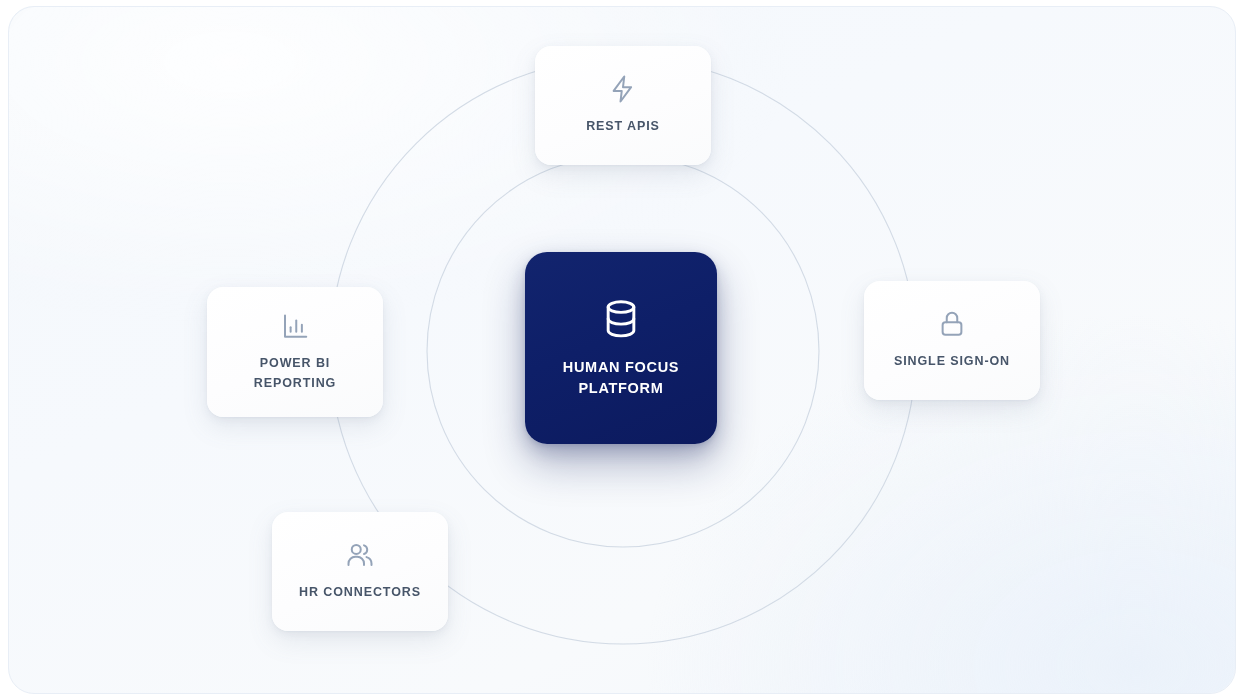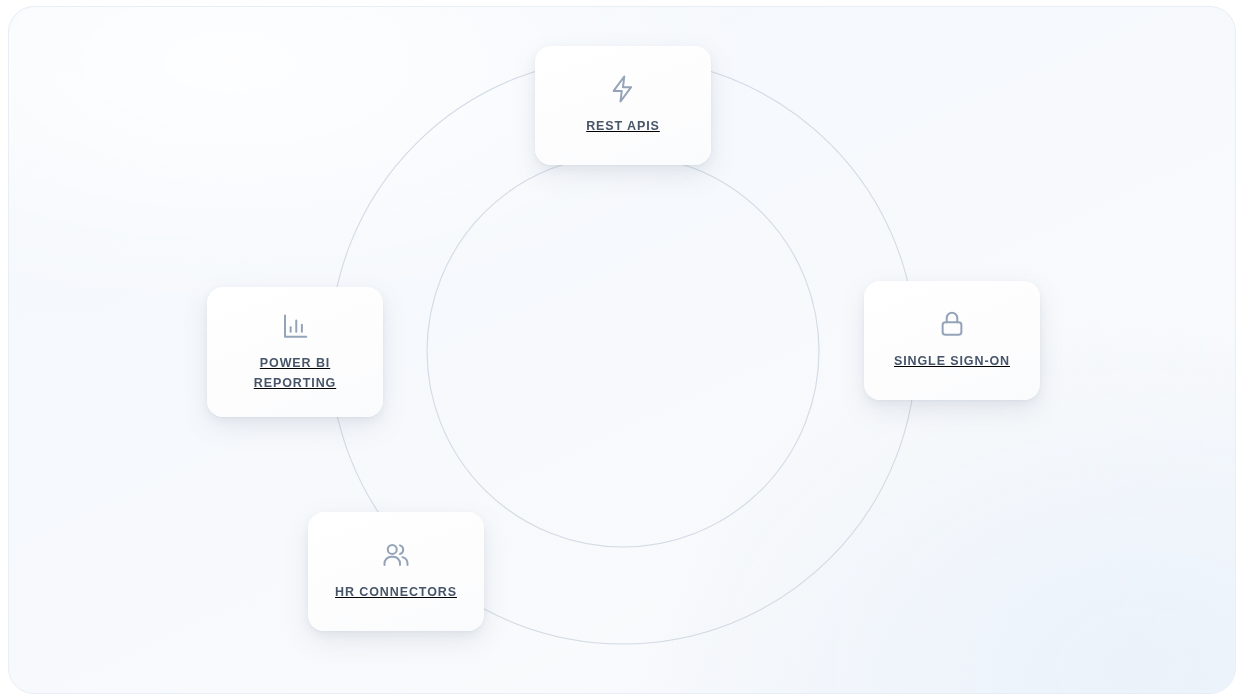--- a/index.html
+++ b/index.html
@@ -55,21 +55,20 @@
     box-shadow:
       0 10px 26px rgba(100, 116, 139, 0.13),
       0 3px 8px rgba(100, 116, 139, 0.07),
       0 1px 2px rgba(100, 116, 139, 0.05);
     display: flex;
     flex-direction: column;
     align-items: center;
     justify-content: center;
     box-sizing: border-box;
     padding: 0 27px;
-    text-decoration: underline;
   }
   .node .node-icon {
     display: block;
     line-height: 0;
     margin-bottom: 13px;
     color: #94a3b8;
   }
   .node .node-label {
     font-size: 12.5px;
     font-weight: bold;
@@ -78,21 +77,21 @@
     text-align: center;
     line-height: 1.55;
     text-transform: uppercase;
     white-space: pre-line;
   }
 
   
   #node-rest-apis     { left: 526px; top: 39px;  width: 176px; height: 119px; }
   #node-power-bi      { left: 198px; top: 280px; width: 176px; height: 130px; }
   #node-single-sign-on{ left: 855px; top: 274px; width: 176px; height: 119px; }
-  #node-hr-connectors { left: 263px; top: 505px; width: 176px; height: 119px; margin-left: 36px; }
+  #node-hr-connectors { left: 263px; top: 505px; width: 176px; height: 119px; }
   #node-third-party-lms{ left: 791px; top: 505px; width: 176px; height: 119px; }
 
   
   .hub {
     position: absolute;
     left: 516px;
     top: 245px;
     width: 192px;
     height: 192px;
     border-radius: 22px;
@@ -130,20 +129,31 @@
 
 <div class="diagram-panel">
 
   <div class="panel-sheen"></div>
 
   <svg class="rings" viewBox="0 0 1228 688" width="1228" height="688" aria-hidden="true">
     <circle cx="614" cy="344" r="293" fill="none" stroke="#cbd5e1" stroke-width="1.1" opacity="0.85"></circle>
     <circle cx="614" cy="344" r="196" fill="none" stroke="#cbd5e1" stroke-width="1.1" opacity="0.85"></circle>
   </svg>
 
+  <div class="hub">
+    <span class="hub-icon">
+      <svg width="44" height="44" viewBox="0 0 24 24" fill="none" stroke="currentColor" stroke-width="1.6" stroke-linecap="round" stroke-linejoin="round">
+        <ellipse cx="12" cy="5.5" rx="7" ry="2.9"></ellipse>
+        <path d="M5 5.5v12.8c0 1.6 3.13 2.9 7 2.9s7-1.3 7-2.9V5.5"></path>
+        <path d="M5 11.9c0 1.6 3.13 2.9 7 2.9s7-1.3 7-2.9"></path>
+      </svg>
+    </span>
+    <span class="hub-label">HUMAN FOCUS
+PLATFORM</span>
+  </div>
 
   <div class="node" id="node-rest-apis">
     <span class="node-icon">
       <svg width="30" height="30" viewBox="0 0 24 24" fill="none" stroke="currentColor" stroke-width="1.6" stroke-linecap="round" stroke-linejoin="round">
         <polygon points="13 2 4.5 13.5 11 13.5 10 22 18.5 10.5 12 10.5 13 2"></polygon>
       </svg>
     </span>
     <span class="node-label">REST APIS</span>
   </div>
 

